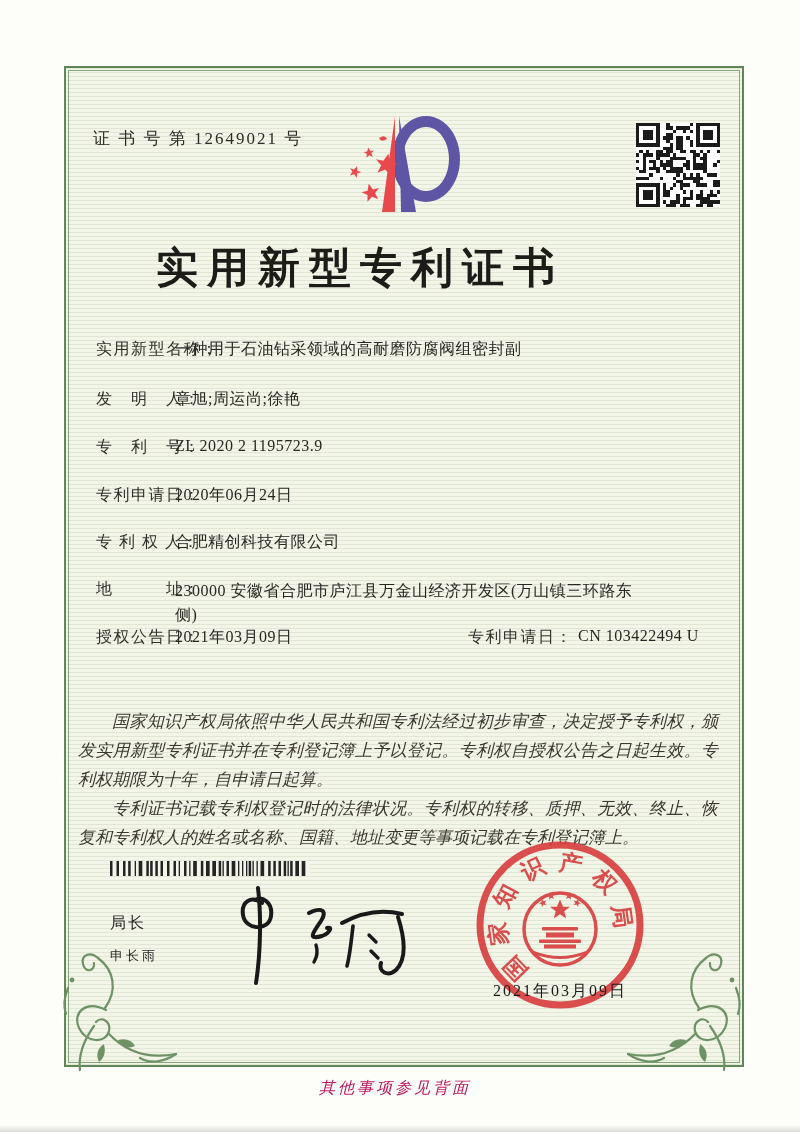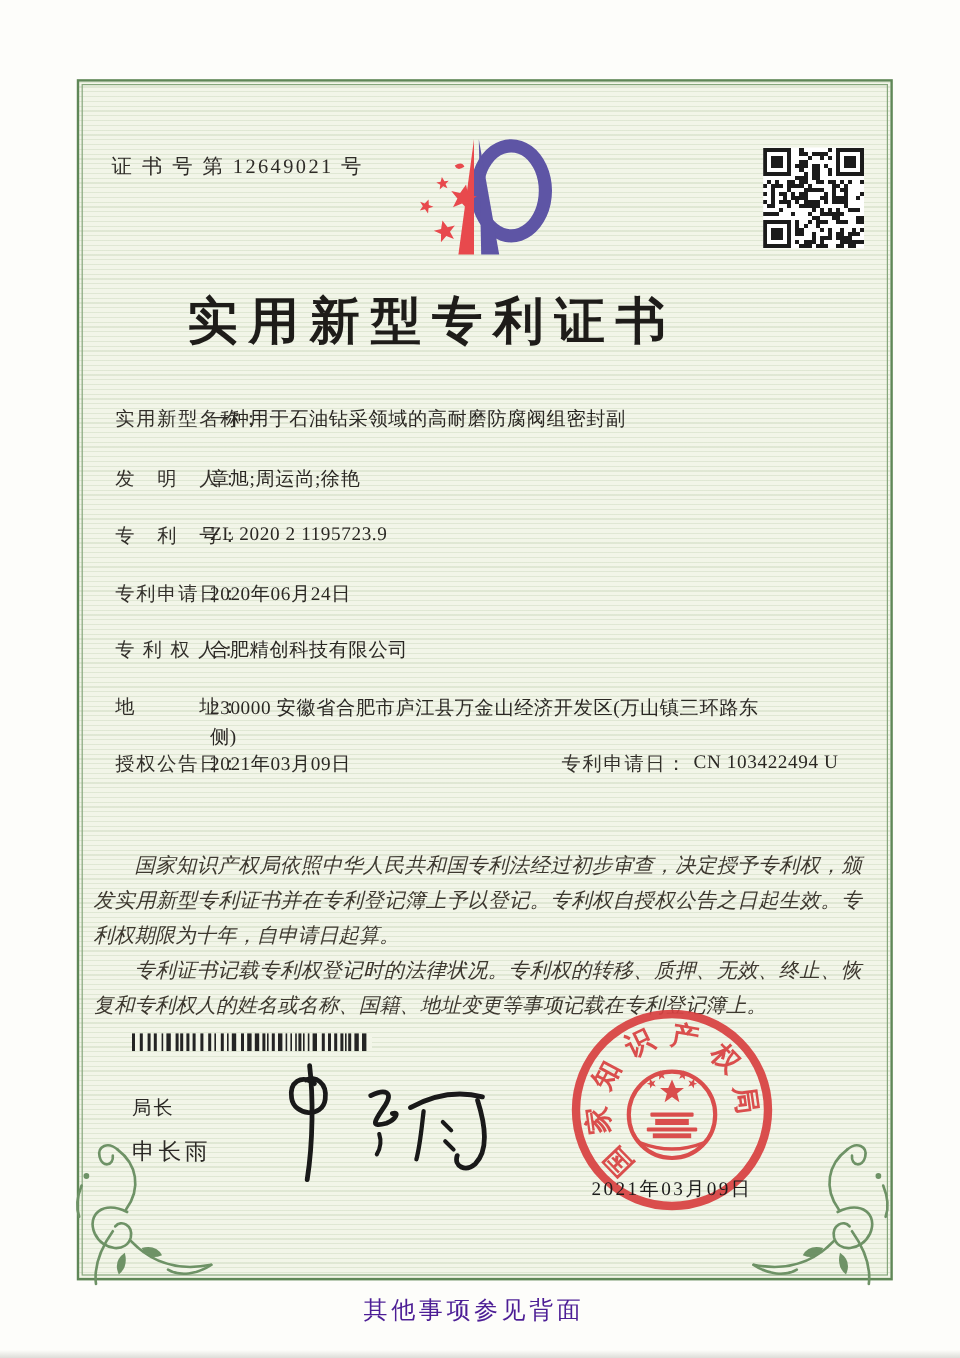--- a/index.html
+++ b/index.html
@@ -24,28 +24,28 @@
   .fvalue.wrap{white-space:normal;width:474px;line-height:24px;}
   .flabel2{position:absolute;left:468px;letter-spacing:1.5px;white-space:nowrap;color:#33302b;}
   .fvalue2{position:absolute;left:578px;letter-spacing:0.5px;white-space:nowrap;color:#2a2723;}
   
   .body-text{left:78px;top:663px;width:640px;font-size:17px;line-height:29px;
     color:#3d382f;font-style:italic;text-align:justify;margin-top:44px;}
   .body-text p{margin:0;text-indent:2em;}
   
   .director-title{left:110px;top:913px;font-size:16px;color:#2b2925;letter-spacing:2px;
     font-family:"Liberation Sans","DejaVu Sans",sans-serif;}
-  .director-name{left:110px;top:947px;font-size:19px;color:#2b2925;letter-spacing:3px;
+  .director-name{left:110px;top:947px;font-size:13px;color:#2b2925;letter-spacing:3px;
     font-family:"Liberation Sans","DejaVu Sans",sans-serif;}
   
   .seal-date{left:480px;top:981px;width:160px;text-align:center;font-size:16px;color:#1c1c1c;letter-spacing:2px;}
   
   .page-footer{left:64px;top:1031px;width:666px;text-align:center;font-size:15px;color:#2e2b27;letter-spacing:2px;}
-  .back-note{left:0;top:1078px;width:790px;text-align:center;font-size:20px;color:#4c1d95;
-    letter-spacing:3px;}
+  .back-note{left:0;top:1078px;width:790px;text-align:center;font-size:16px;color:#be185d;
+    font-style:italic;letter-spacing:3px;}
   svg{display:block;}
 </style>
 </head>
 <body>
 
 <div class="sheet">
 
   <div class="frame">
     <div class="frame-inner"></div>
   </div>

